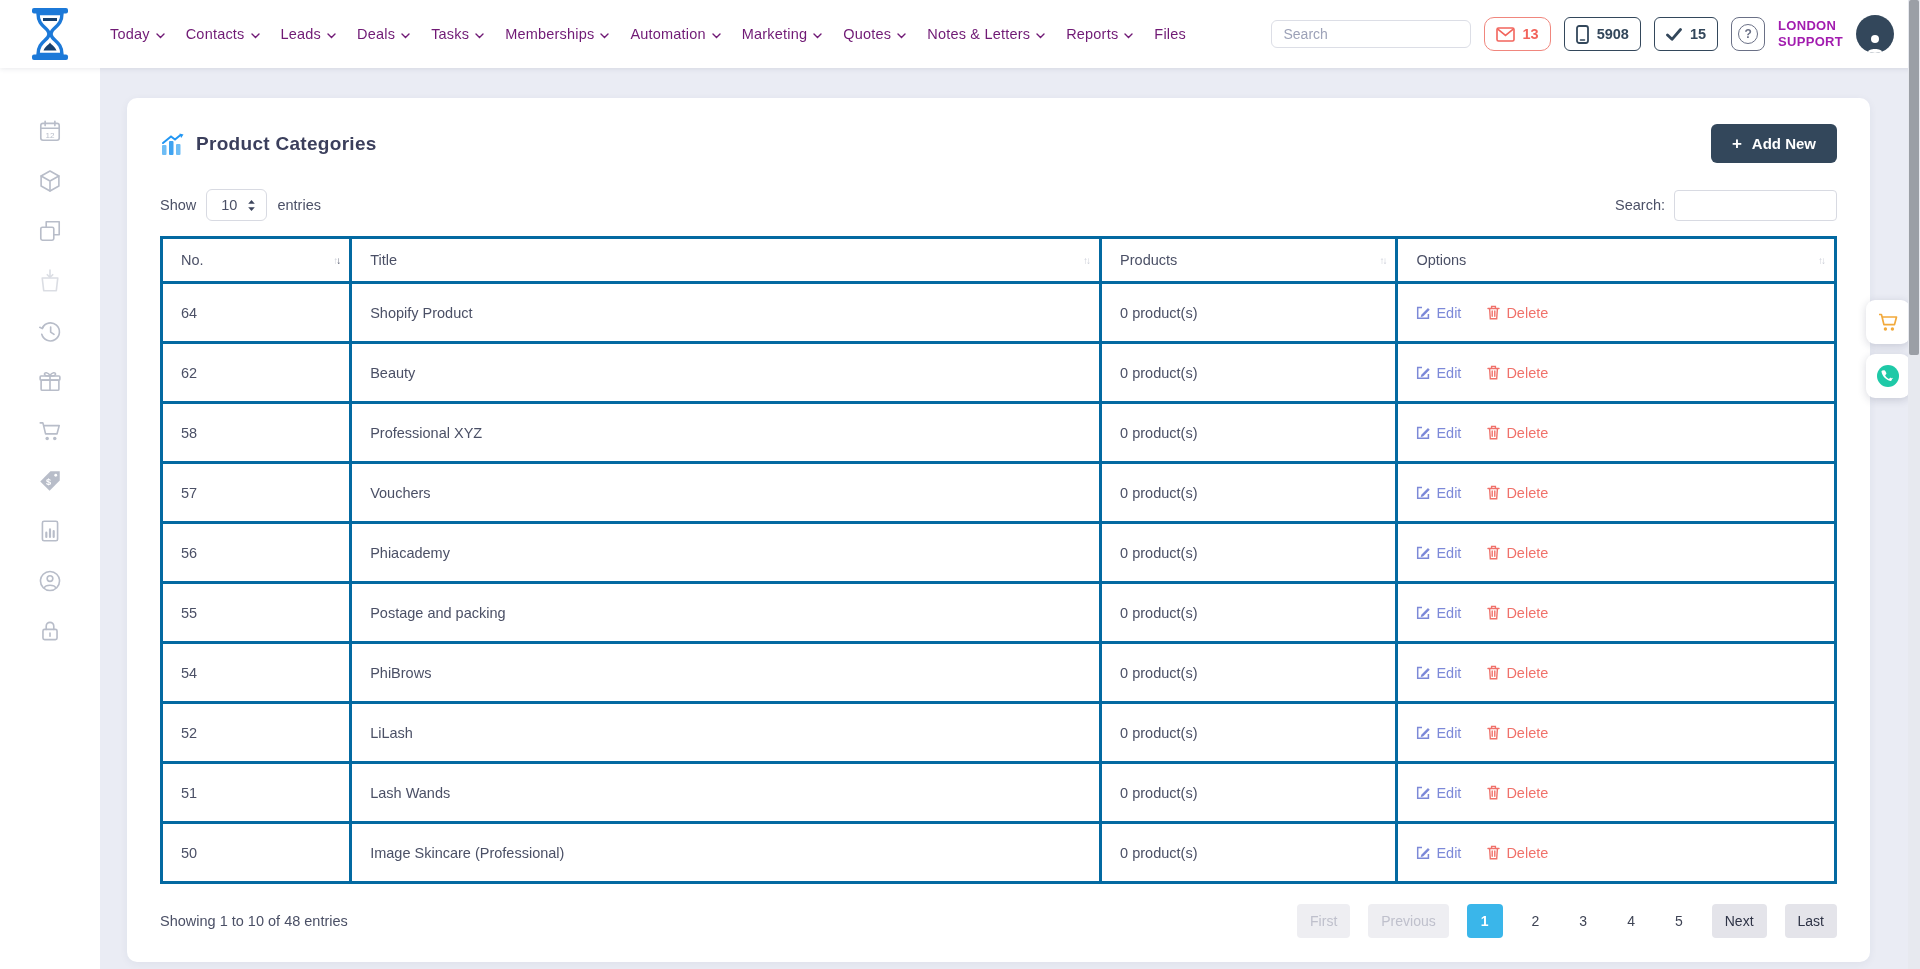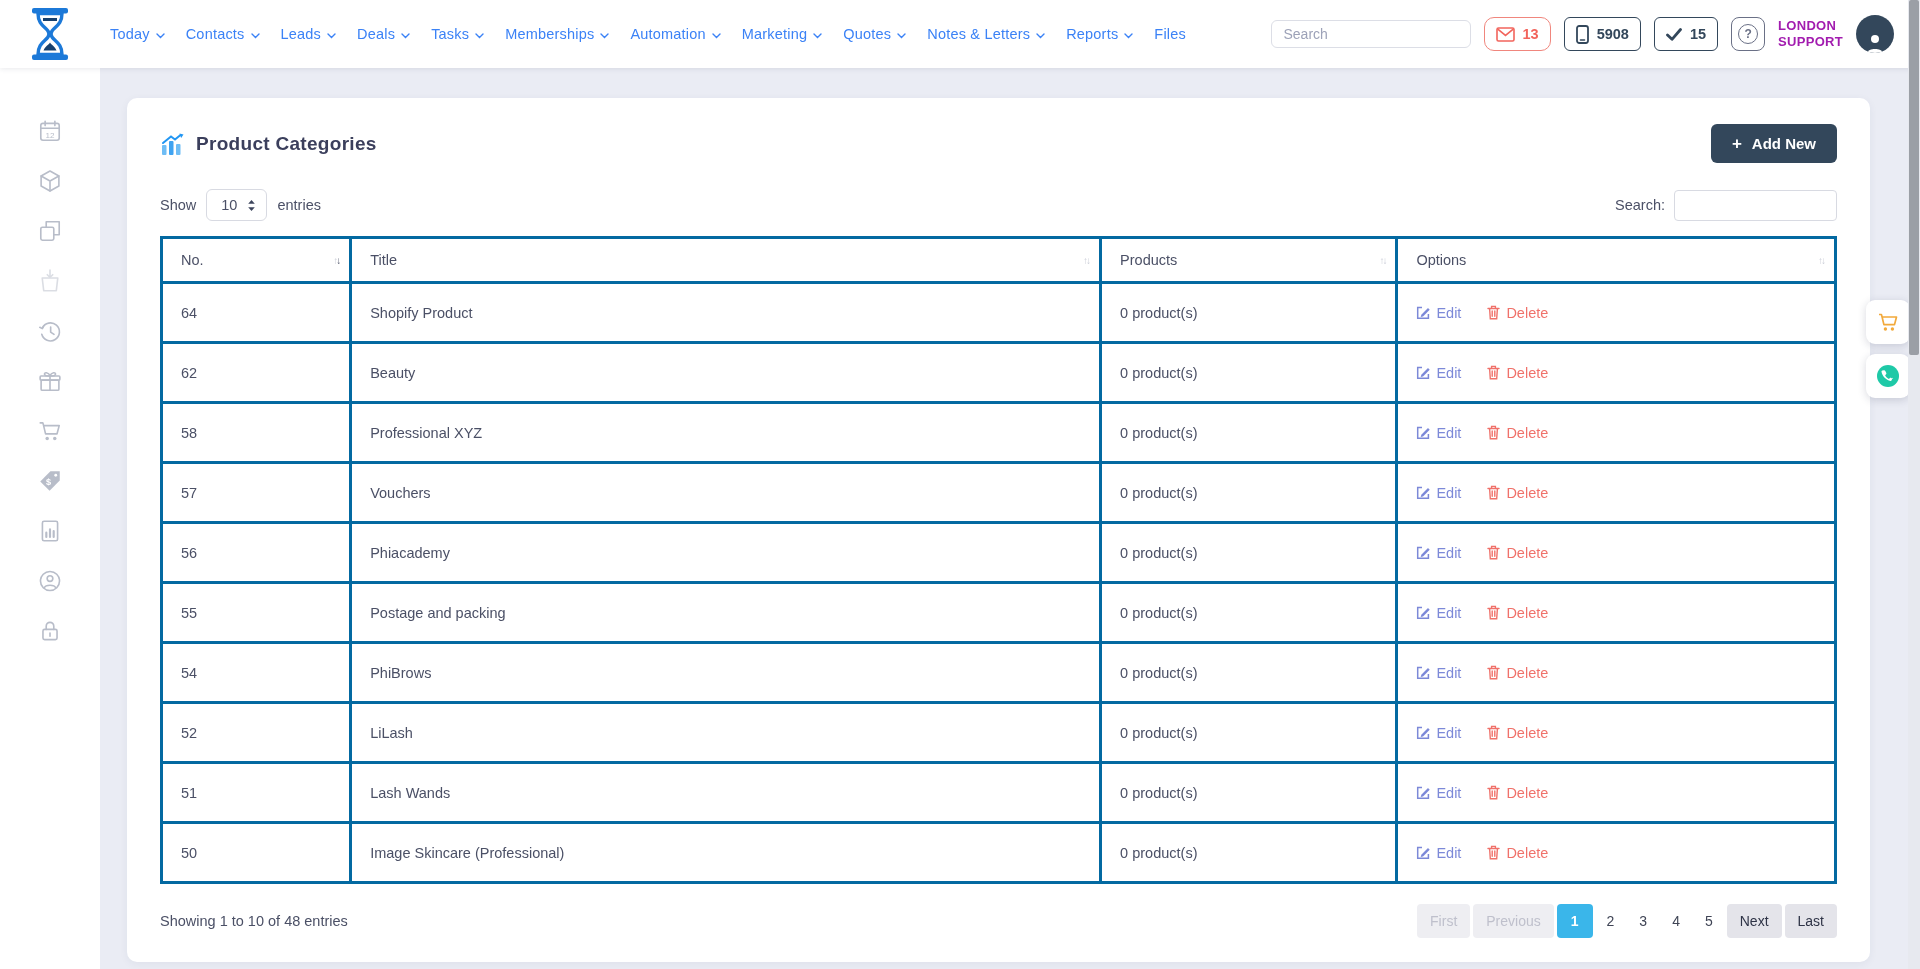--- a/index.html
+++ b/index.html
@@ -4,21 +4,21 @@
 <style>
   * { margin:0; padding:0; box-sizing:border-box; }
   html,body { width:1920px; height:969px; overflow:hidden;
     font-family:"Liberation Sans", sans-serif; background:#eaecf4; color:#474b63; }
 
   
   .topbar { position:fixed; top:0; left:0; width:1920px; height:68px; background:#fff;
     display:flex; align-items:center; box-shadow:0 1px 5px rgba(40,45,80,.10); z-index:20; }
   .logo { width:100px; display:flex; justify-content:center; align-items:center; }
   nav.mainnav { display:flex; align-items:center; gap:21px; margin-left:10px; }
-  .nav-item { display:flex; align-items:center; gap:6px; color:#3b82f6; font-size:14.5px;
+  .nav-item { display:flex; align-items:center; gap:6px; color:#701a75; font-size:14.5px;
     letter-spacing:.2px; cursor:pointer; white-space:nowrap; }
   .nav-item svg { margin-top:2px; }
   .top-right { margin-left:auto; display:flex; align-items:center; gap:13px; padding-right:26px; }
   .gsearch { display:flex; align-items:center; border:1px solid #dcdee6; border-radius:6px;
     height:28px; width:200px; overflow:hidden; background:#fff; }
   .gsearch input { flex:1; border:0; outline:none; padding:0 12px; font-size:14px;
     color:#474b63; font-family:inherit; }
   .gsearch input::placeholder { color:#9da2b8; }
   .badge { display:flex; align-items:center; gap:8px; height:34px; padding:0 11px;
     border:1.5px solid #33475b; border-radius:6px; color:#33475b; font-size:14.5px;
@@ -70,21 +70,21 @@
     font-size:10px; letter-spacing:-2px; color:#c9ccd6; }
   .datatable th .sorter .active { color:#565b70; }
   .col-no { width:11.3%; } .col-title { width:44.8%; } .col-products { width:17.7%; } .col-options { width:26.2%; }
   .opt-links { display:flex; align-items:center; gap:26px; }
   .link { display:flex; align-items:center; gap:6px; cursor:pointer; font-size:14.5px; }
   .link.edit { color:#7c89d8; }
   .link.delete { color:#f0716a; }
 
   .card-foot { display:flex; align-items:center; justify-content:space-between; margin-top:20px;
     font-size:14.5px; color:#4b5066; }
-  .pagination { display:flex; align-items:center; gap:3px; }
+  .pagination { display:flex; align-items:center; gap:18px; }
   .pg { border:0; border-radius:4px; font-family:inherit; font-size:14px; padding:9px 13px;
     cursor:pointer; background:transparent; color:#3f4455; }
   .pg.disabled { background:#eeeef2; color:#bfc0cc; cursor:default; }
   .pg.btn { background:#e4e4ea; color:#2f3447; }
   .pg.active { background:#3ab6ea; color:#fff; font-weight:700; padding:9px 14px; }
   .pg.num { padding:9px 11px; }
 
   
   .float-btns { position:fixed; right:10px; top:300px; display:flex; flex-direction:column;
     gap:10px; z-index:30; }

